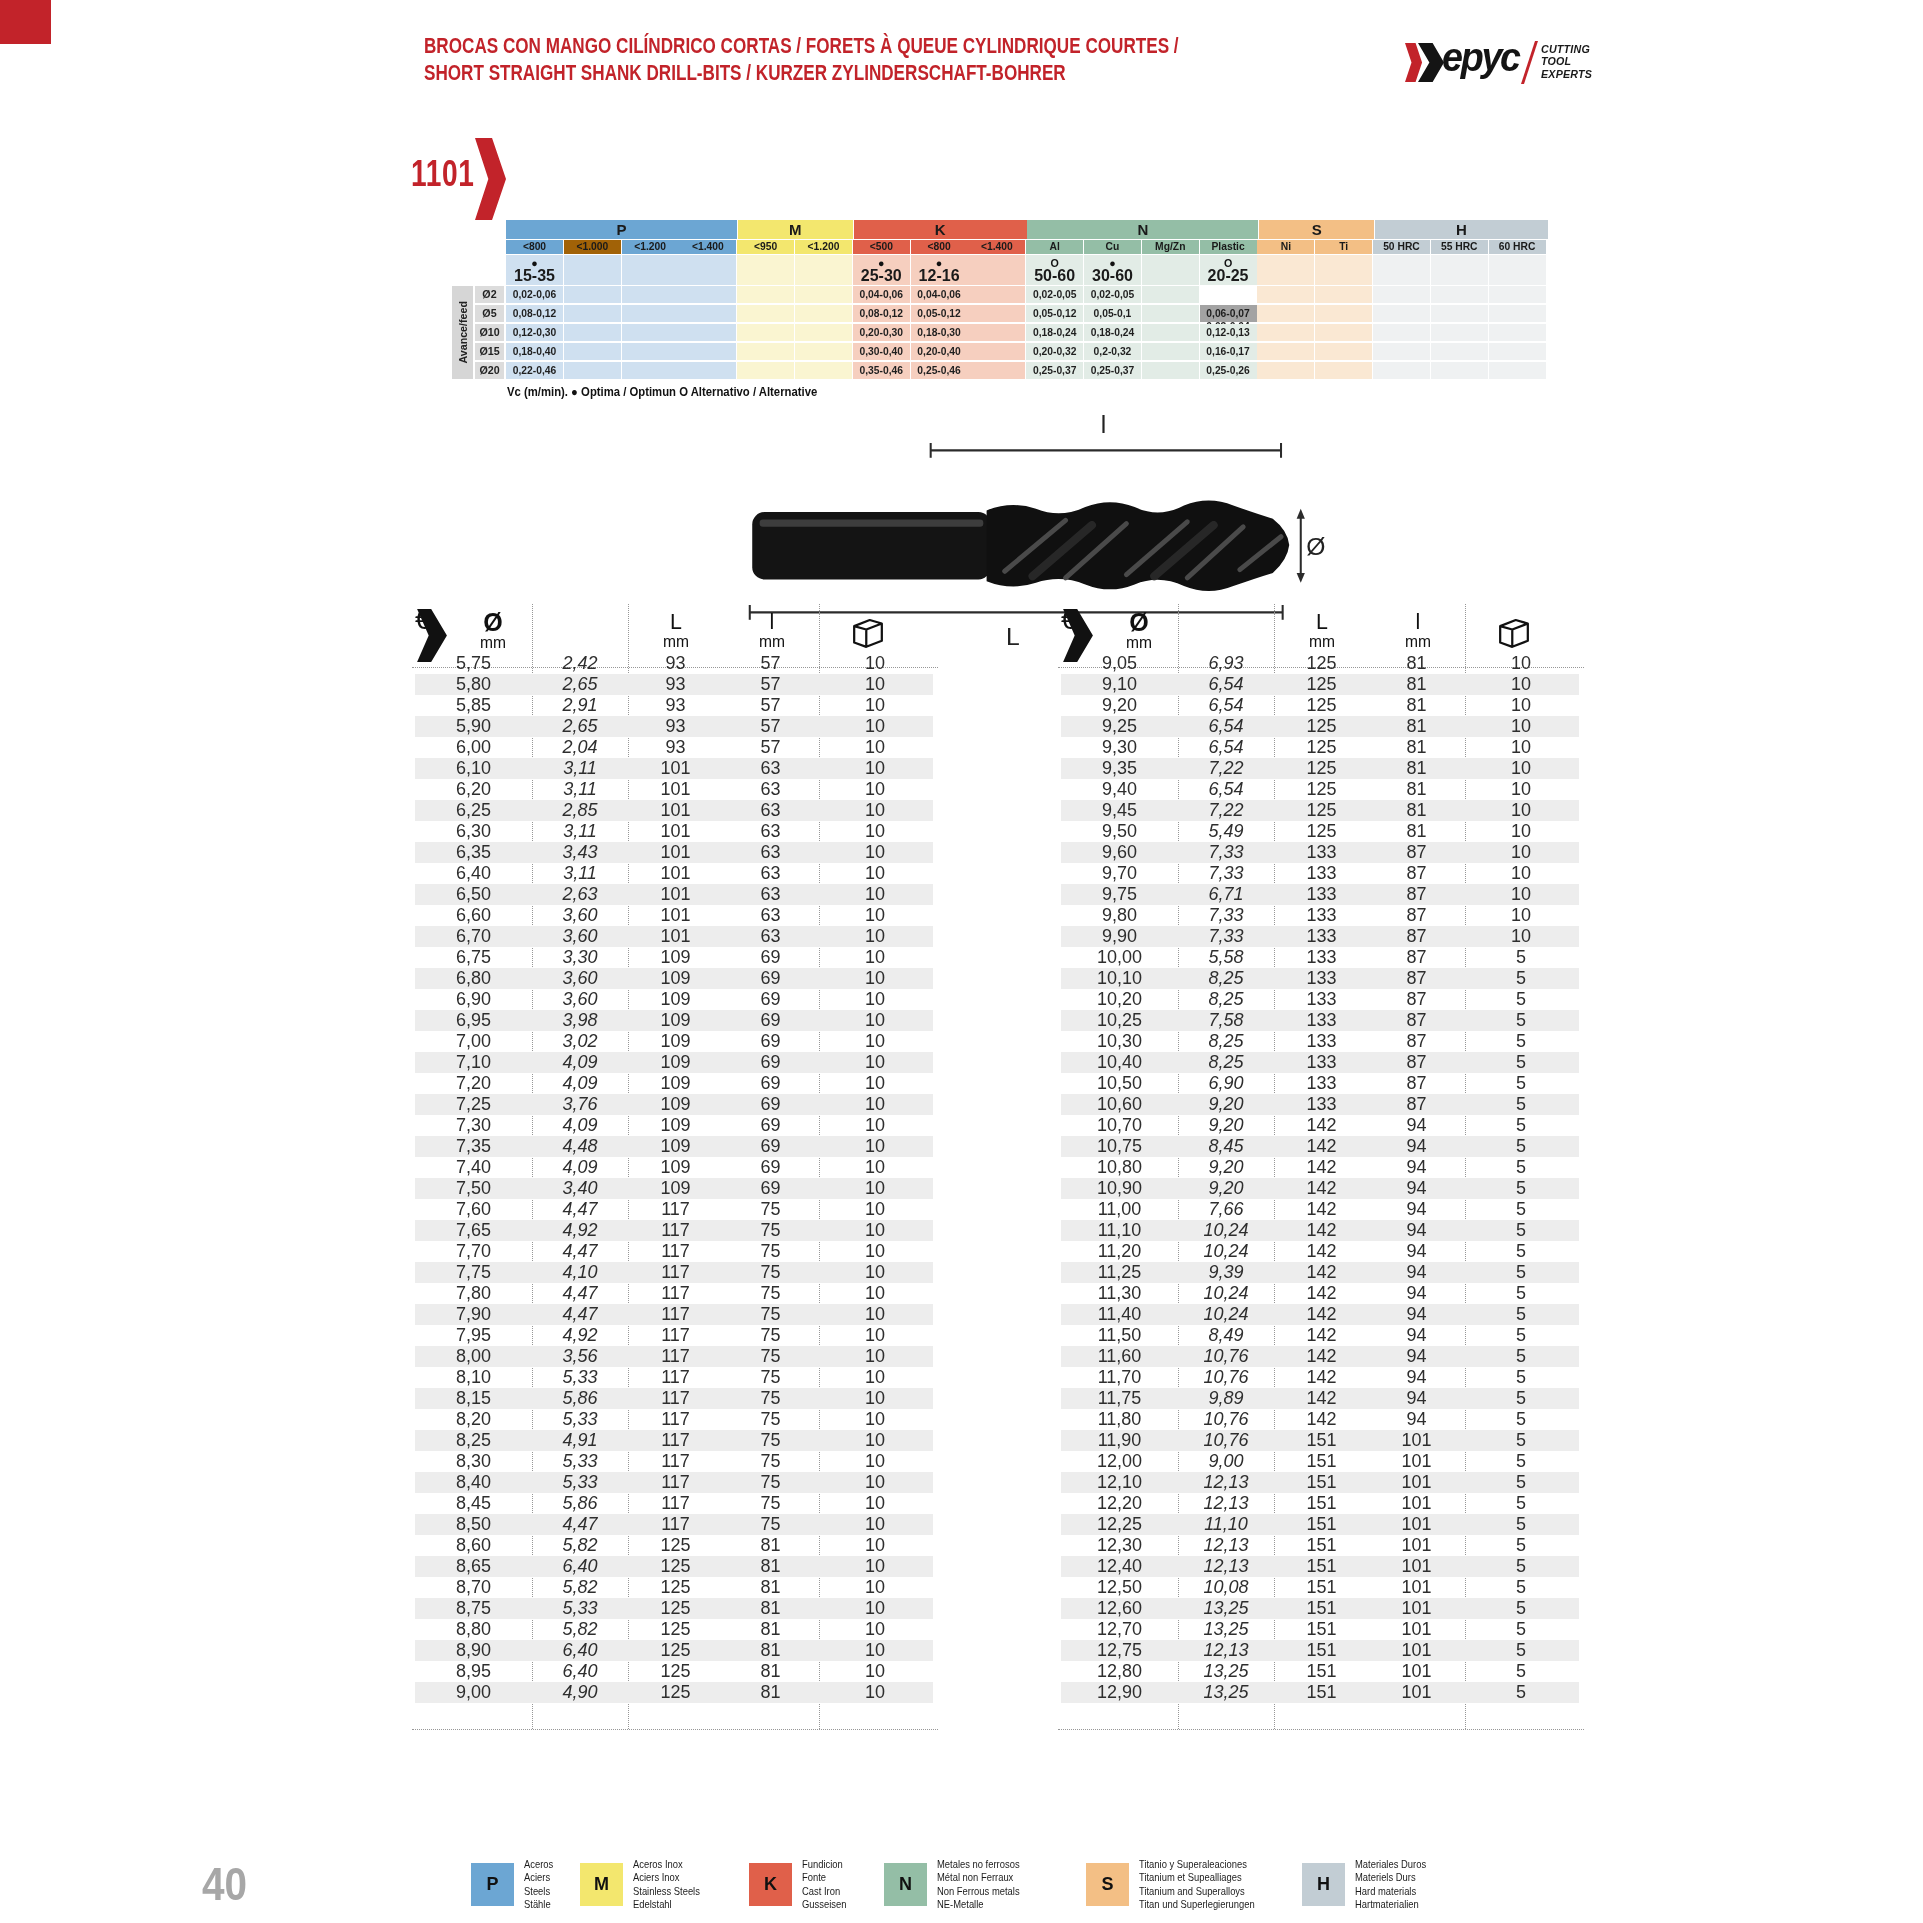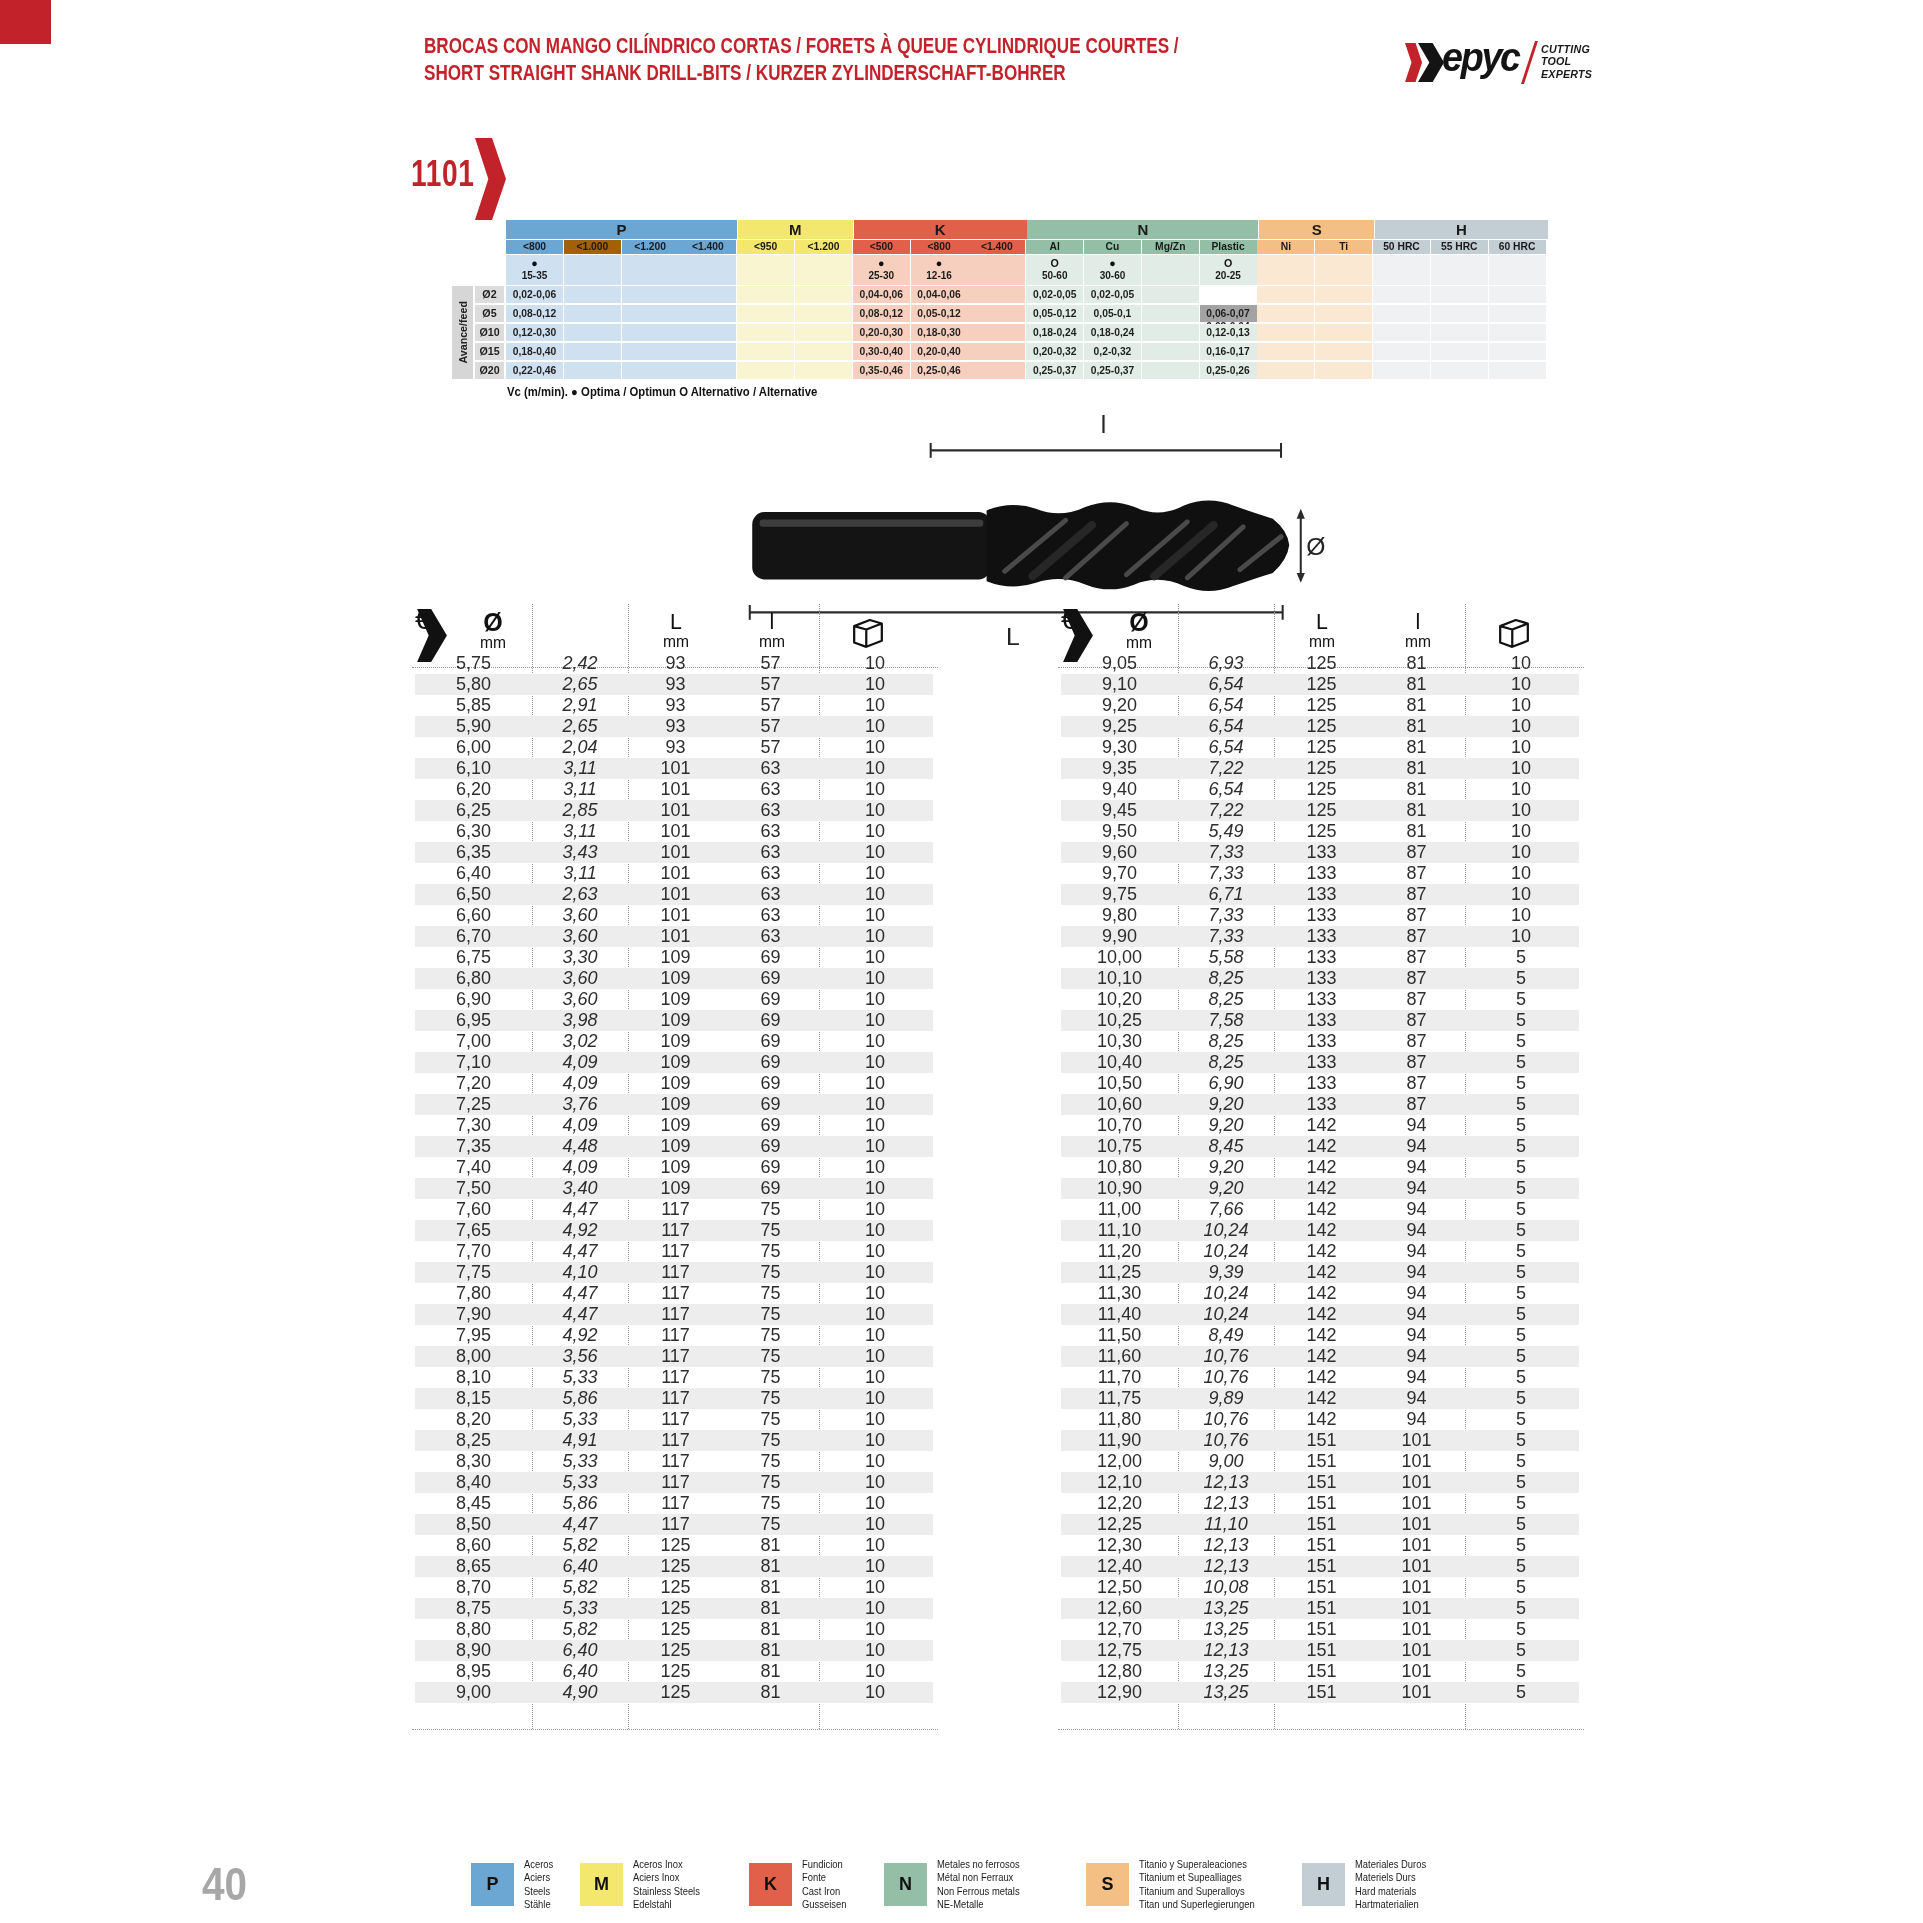--- a/index.html
+++ b/index.html
@@ -33,21 +33,21 @@
   .iconbox svg{width:100%;height:100%}
 
   .mat-row{display:flex;gap:0.8px}
   #matGroups{left:506px;top:220px}
   .mg{height:19px;line-height:19px;text-align:center;font-size:15px;font-weight:700;color:#1a1a1a}
   #matSubs{left:506px;top:240px}
   .ms{height:14px;line-height:14px;text-align:center;font-size:10.3px;font-weight:700;color:#1a1a1a}
   #matVc{left:506px;top:255px}
   .mv{height:30px;text-align:center;padding-top:1.6px}
   .mvm{font-size:10.7px;line-height:13px;font-weight:700;color:#111}
-  .mvt{font-size:10px;line-height:11.5px;font-weight:700;color:#1a1a1a}
+  .mvt{font-size:16px;line-height:11.5px;font-weight:700;color:#1a1a1a}
   .avance{left:452px;top:286px;width:21.4px;height:93px;background:#D6D6D6;display:flex;align-items:center;justify-content:center}
   .avance span{writing-mode:vertical-rl;transform:rotate(180deg);font-size:10.7px;font-weight:700;color:#222}
   #feedDias{left:475px;top:286px;width:29px}
   .fdl{height:17.3px;margin-bottom:1.6px;background:#DCDCDC;font-weight:700;font-size:10.7px;line-height:17.3px;text-align:center;color:#222}
   #feedGrid{left:506px;top:286px}
   .frow{display:flex;gap:0.8px;height:17.3px;margin-bottom:1.6px}
   .fcell{font-size:10.3px;font-weight:600;line-height:17.3px;text-align:center;color:#1f1f1f}
   .vc-note{left:507px;top:385px;font-size:12.3px;font-weight:700;color:#111;
            transform:scaleX(.92);transform-origin:left top;white-space:nowrap}
 

